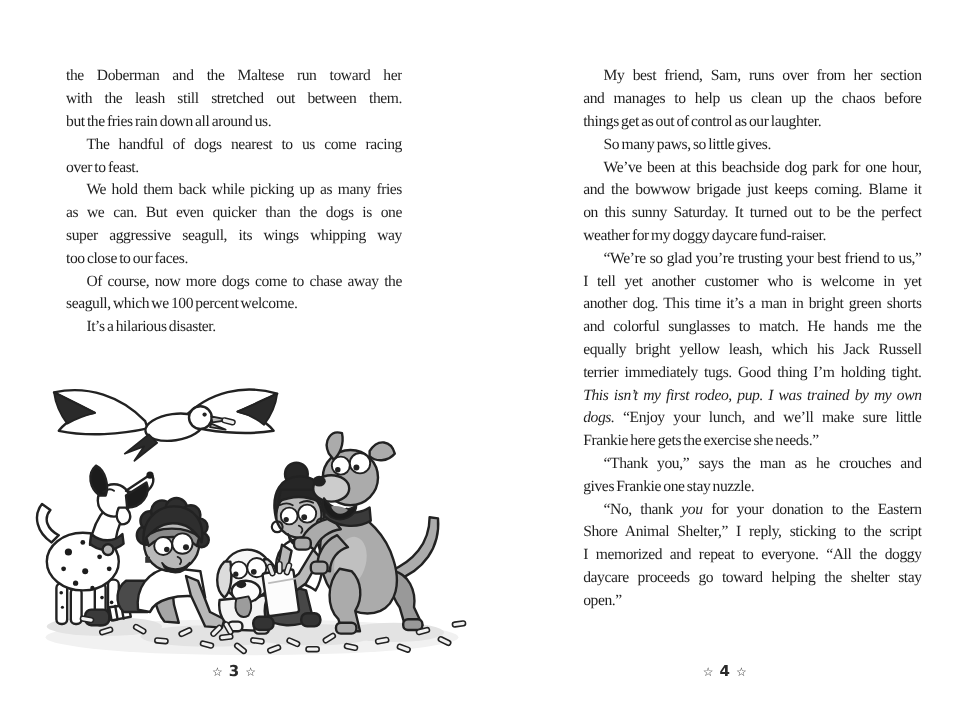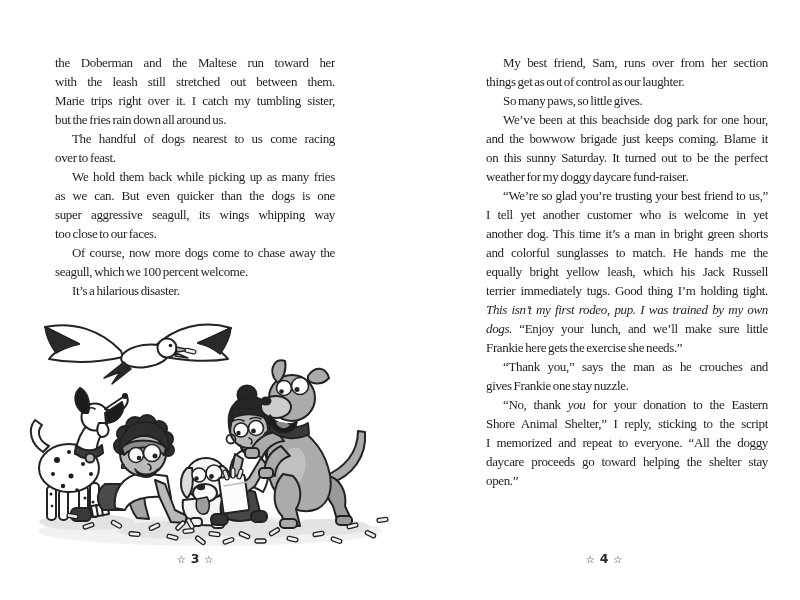--- a/index.html
+++ b/index.html
@@ -29,21 +29,20 @@
   .footer .star{font-size:10px;}
   .footer .num{font-weight:bold;font-size:12.5px;margin:0 5px;}
 </style>
 </head>
 <body>
 
 <div>
   <div id="left-lines" class="page-text">
       <div class="line"><span>the Doberman and the Maltese run toward her</span></div>
       <div class="line"><span>with the leash still stretched out between them.</span></div>
-      <div class="line"><span>Marie trips right over it. I catch my tumbling sister,</span></div>
       <div class="line end"><span>but the fries rain down all around us.</span></div>
       <div class="line ind"><span>The handful of dogs nearest to us come racing</span></div>
       <div class="line end"><span>over to feast.</span></div>
       <div class="line ind"><span>We hold them back while picking up as many fries</span></div>
       <div class="line"><span>as we can. But even quicker than the dogs is one</span></div>
       <div class="line"><span>super aggressive seagull, its wings whipping way</span></div>
       <div class="line end"><span>too close to our faces.</span></div>
       <div class="line ind"><span>Of course, now more dogs come to chase away the</span></div>
       <div class="line end"><span>seagull, which we 100 percent welcome.</span></div>
       <div class="line ind end"><span>It’s a hilarious disaster.</span></div>
@@ -237,20 +236,21 @@
   </div>
 
   <div id="footer-left" class="footer">
     <span class="star">☆</span><span class="num">3</span><span class="star">☆</span>
   </div>
 </div>
 
 <div>
   <div id="right-lines" class="page-text">
       <div class="line ind"><span>My best friend, Sam, runs over from her section</span></div>
+      <div class="line"><span>and manages to help us clean up the chaos before</span></div>
       <div class="line end"><span>things get as out of control as our laughter.</span></div>
       <div class="line ind end"><span>So many paws, so little gives.</span></div>
       <div class="line ind"><span>We’ve been at this beachside dog park for one hour,</span></div>
       <div class="line"><span>and the bowwow brigade just keeps coming. Blame it</span></div>
       <div class="line"><span>on this sunny Saturday. It turned out to be the perfect</span></div>
       <div class="line end"><span>weather for my doggy daycare fund-raiser.</span></div>
       <div class="line ind"><span>“We’re so glad you’re trusting your best friend to us,”</span></div>
       <div class="line"><span>I tell yet another customer who is welcome in yet</span></div>
       <div class="line"><span>another dog. This time it’s a man in bright green shorts</span></div>
       <div class="line"><span>and colorful sunglasses to match. He hands me the</span></div>

